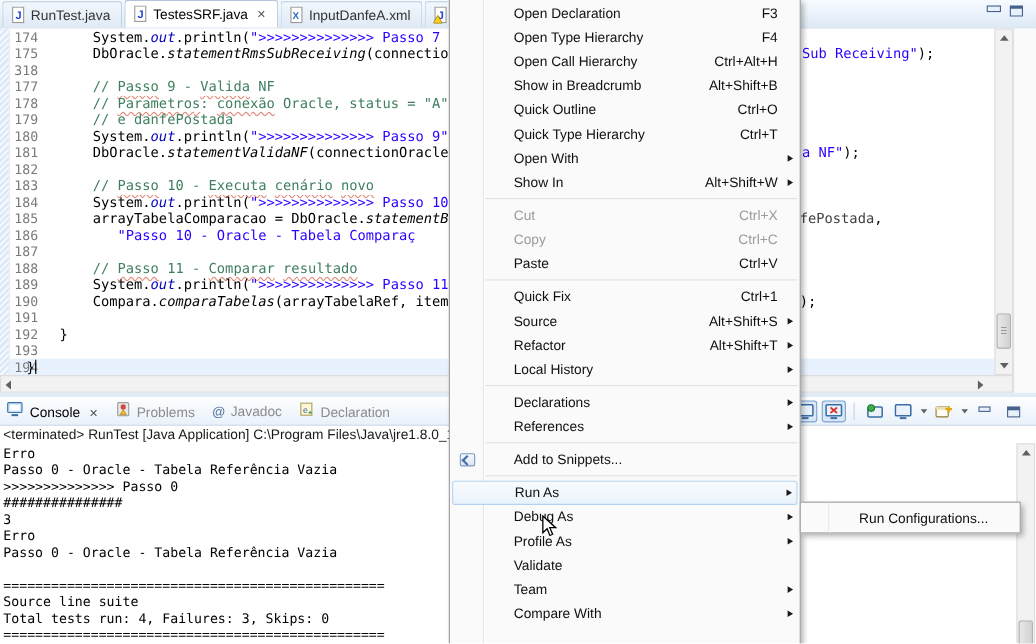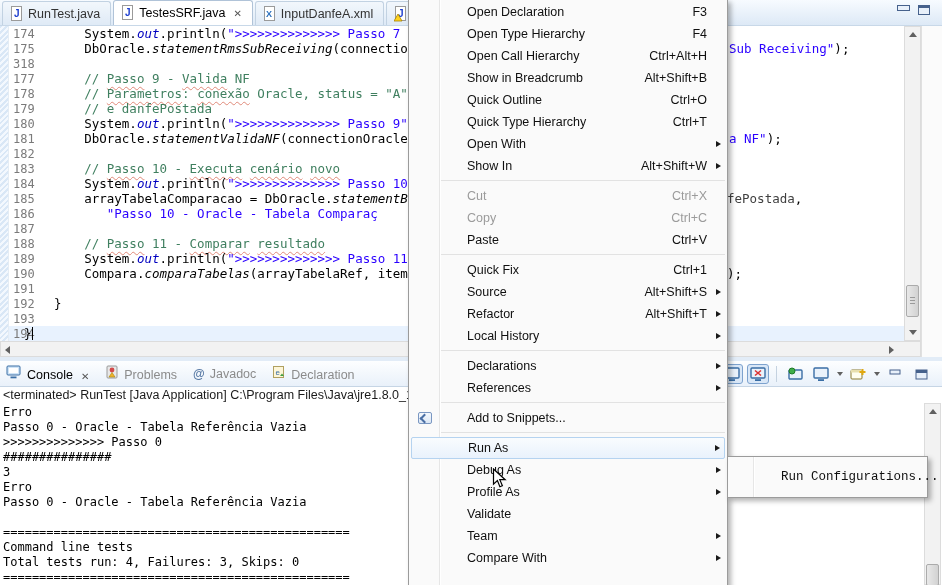--- a/index.html
+++ b/index.html
@@ -84,22 +84,22 @@
   .menu-item .mi-shortcut { white-space:nowrap; margin-right:4px; }
   .menu-item .mi-arrow { width:14px; display:flex; justify-content:center; flex:none; }
   .menu-item .mi-arrow.has:after { content:""; border-top:3.5px solid transparent; border-bottom:3.5px solid transparent; border-left:5px solid #1a1a1a; }
   .menu-item.disabled { color:#9b9b9b; }
   .menu-item.hover { background:linear-gradient(#f9fcfe,#e9f2fc); border:1px solid #b5d3f0; border-radius:2px; }
   .menu-sep { height:1px; background:#e2e2e2; margin:3px 2px 4px 32px; }
   .snip-icon { width:14px; height:12px; border:1px solid #7a97c2; background:linear-gradient(#f4f8fd,#dbe7f5); border-radius:2px; position:relative; }
   .snip-icon:after { content:""; position:absolute; left:2px; top:2px; width:5px; height:5px; border-left:2px solid #4a6fa5; border-bottom:2px solid #4a6fa5; transform:rotate(45deg); }
 
   
-  #run-submenu { position:absolute; left:727px; top:456px; width:201px; height:42px; background:#fafafa;
-    border:1px solid #9b9b9b; box-shadow:3px 3px 5px rgba(0,0,0,.3); z-index:55; display:flex; align-items:center;font-family:Liberation Mono, monospace; }
+  #run-submenu { position:absolute; left:727px; top:456px; width:201px; height:29px; background:#fafafa;
+    border:1px solid #9b9b9b; box-shadow:3px 3px 5px rgba(0,0,0,.3); z-index:55; display:flex; align-items:center; }
   #run-submenu .sm-gutter-line { position:absolute; left:25px; top:0; bottom:0; width:1px; background:#e6e6e6; box-shadow:1px 0 0 #fff; }
   #run-submenu .menu-item { flex:1; }
   #run-submenu .mi-gutter { width:23px; }
 
   #mouse-cursor { position:absolute; left:492px; top:468px; z-index:99; }
   .at-glyph { font-size:12px; color:#5a7ba6; font-weight:bold; }
 </style>
 </head>
 <body>
 
@@ -280,21 +280,21 @@
     <div id="console-out">
         <div class="conline">Erro</div>
         <div class="conline">Passo 0 - Oracle - Tabela Referência Vazia</div>
         <div class="conline">&gt;&gt;&gt;&gt;&gt;&gt;&gt;&gt;&gt;&gt;&gt;&gt;&gt;&gt; Passo 0</div>
         <div class="conline">###############</div>
         <div class="conline">3</div>
         <div class="conline">Erro</div>
         <div class="conline">Passo 0 - Oracle - Tabela Referência Vazia</div>
         <div class="conline"></div>
         <div class="conline">================================================</div>
-        <div class="conline">Command line tests</div>
+        <div class="conline">Source line suite</div>
         <div class="conline">Total tests run: 4, Failures: 3, Skips: 0</div>
         <div class="conline">================================================</div>
       </div>
   </div>
 
   <div id="con-vscroll" class="sb-track">
     <span class="tri tri-up" style="left:4px; top:5px;"></span>
     <div class="sb-thumb" style="left:1px; width:13px; bottom:-2px; height:22px;"></div>
   </div>
 

